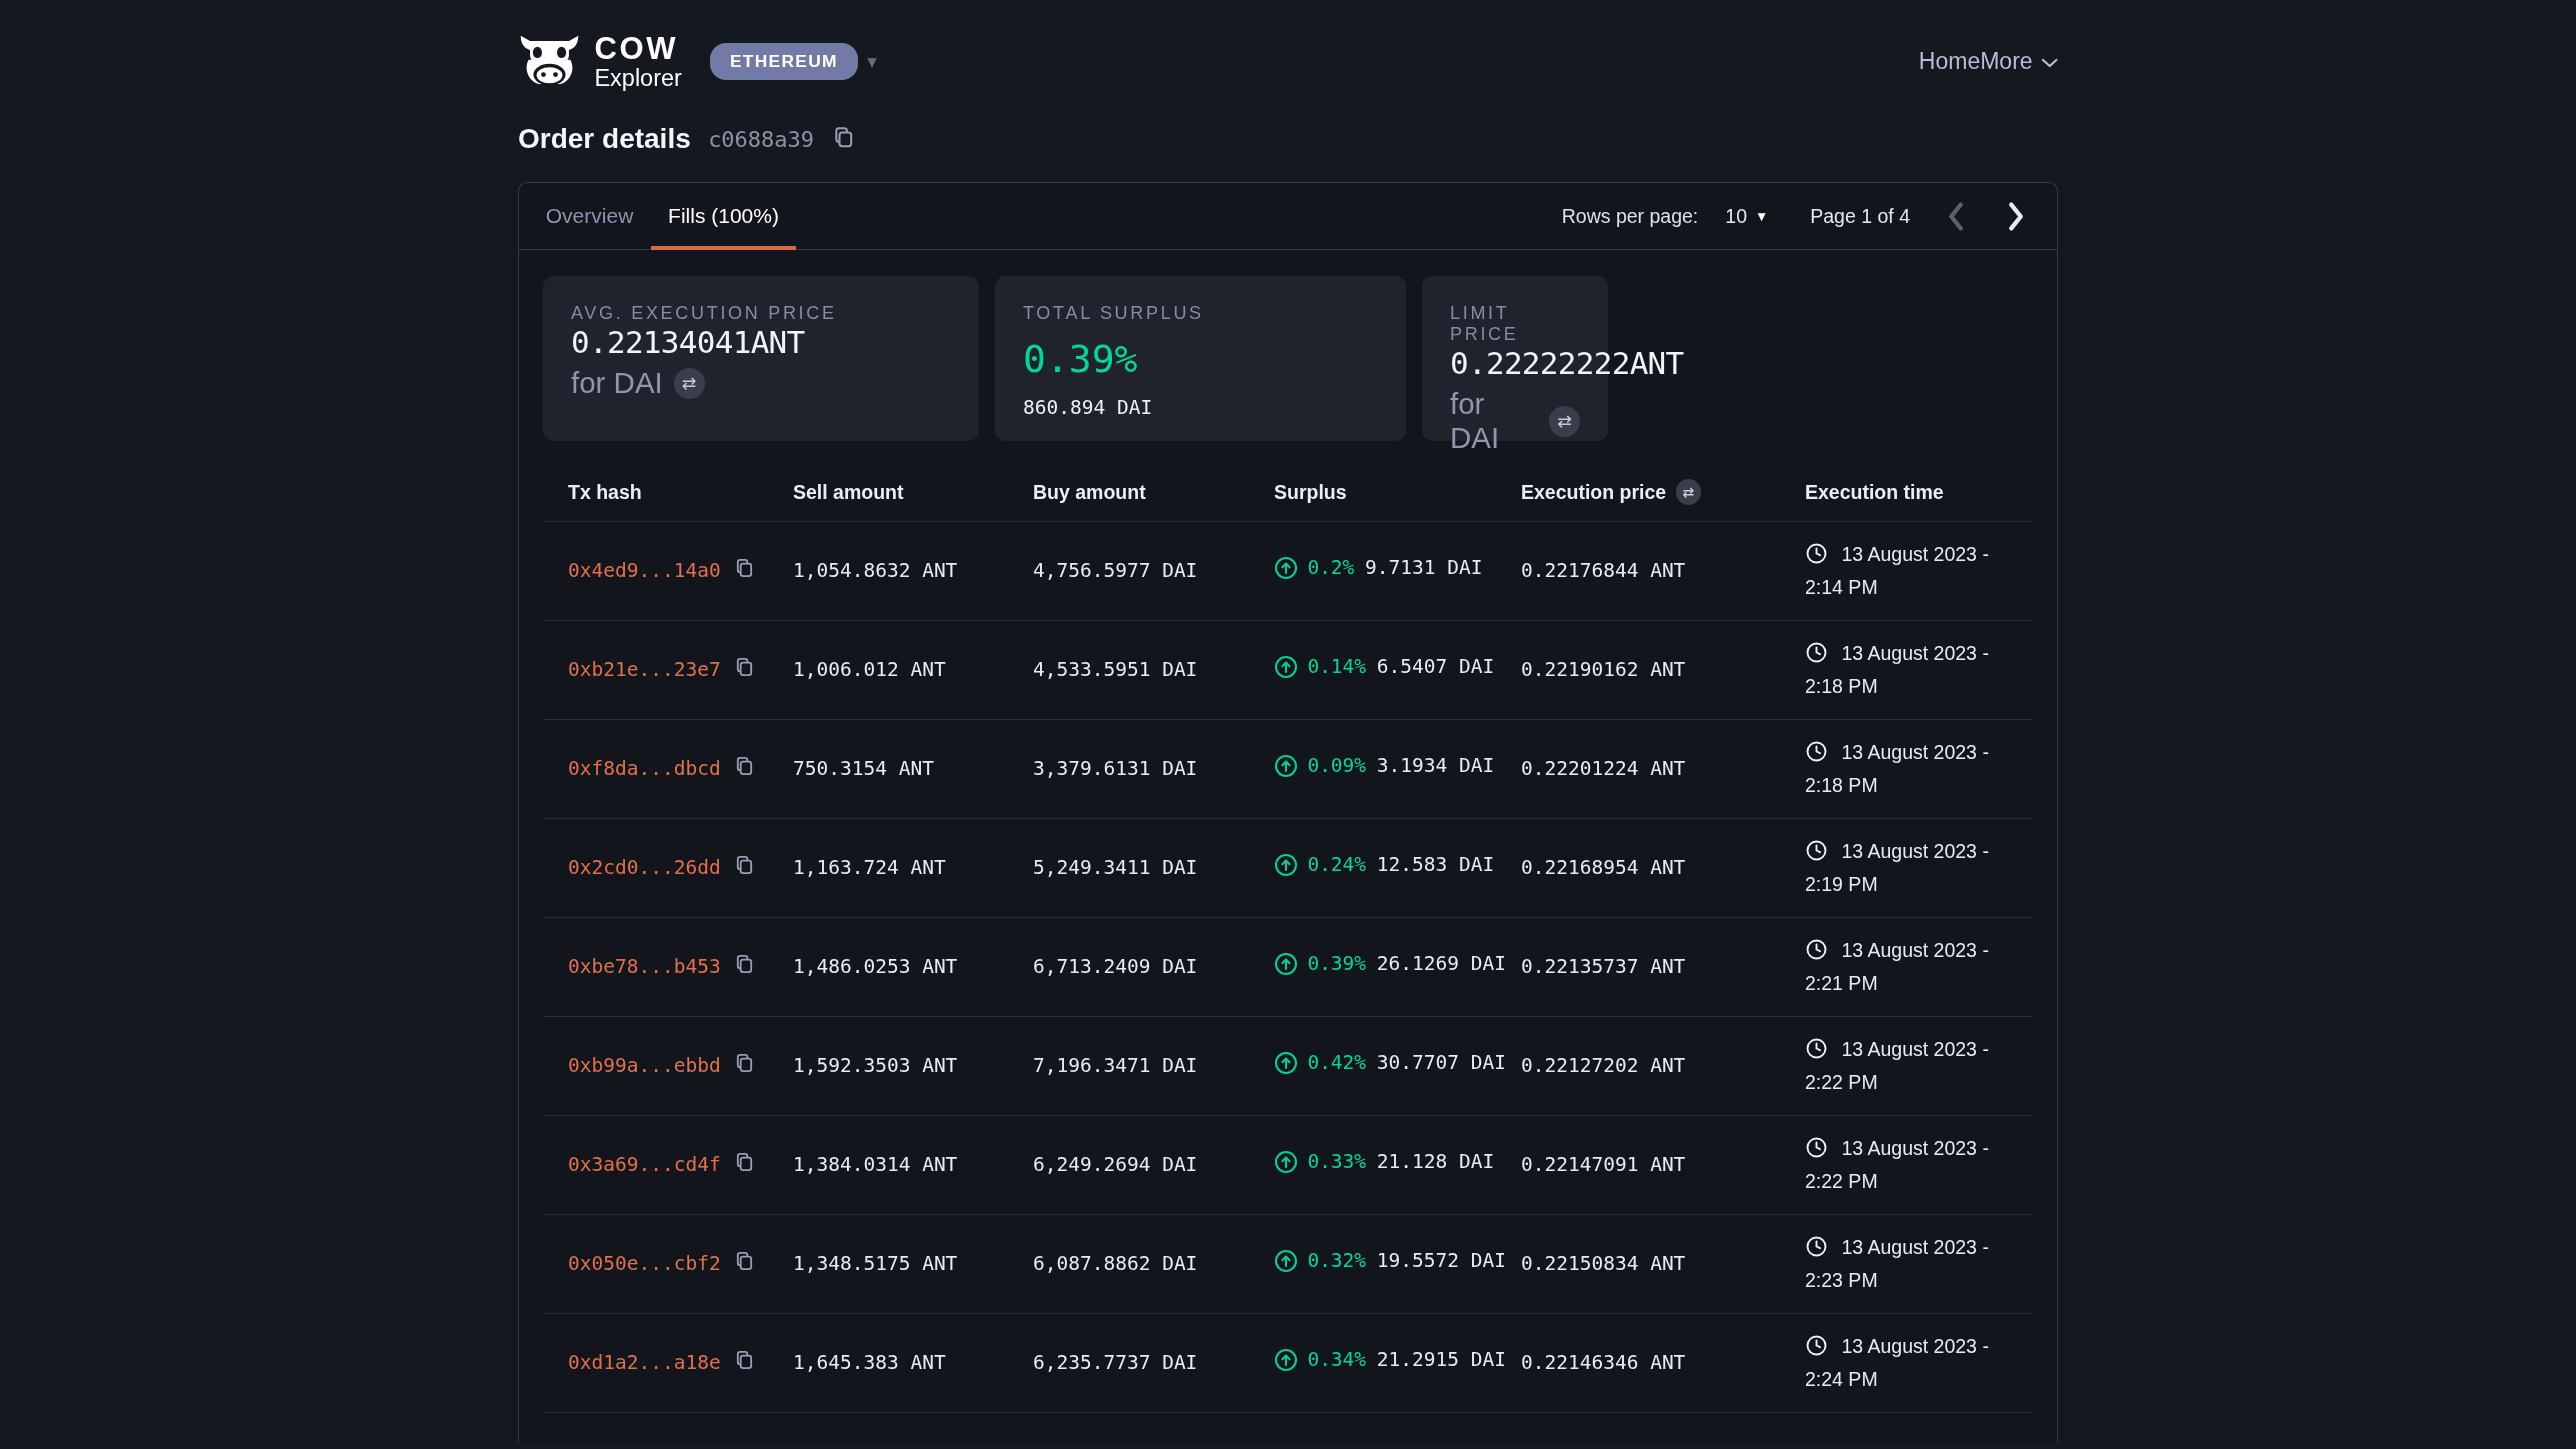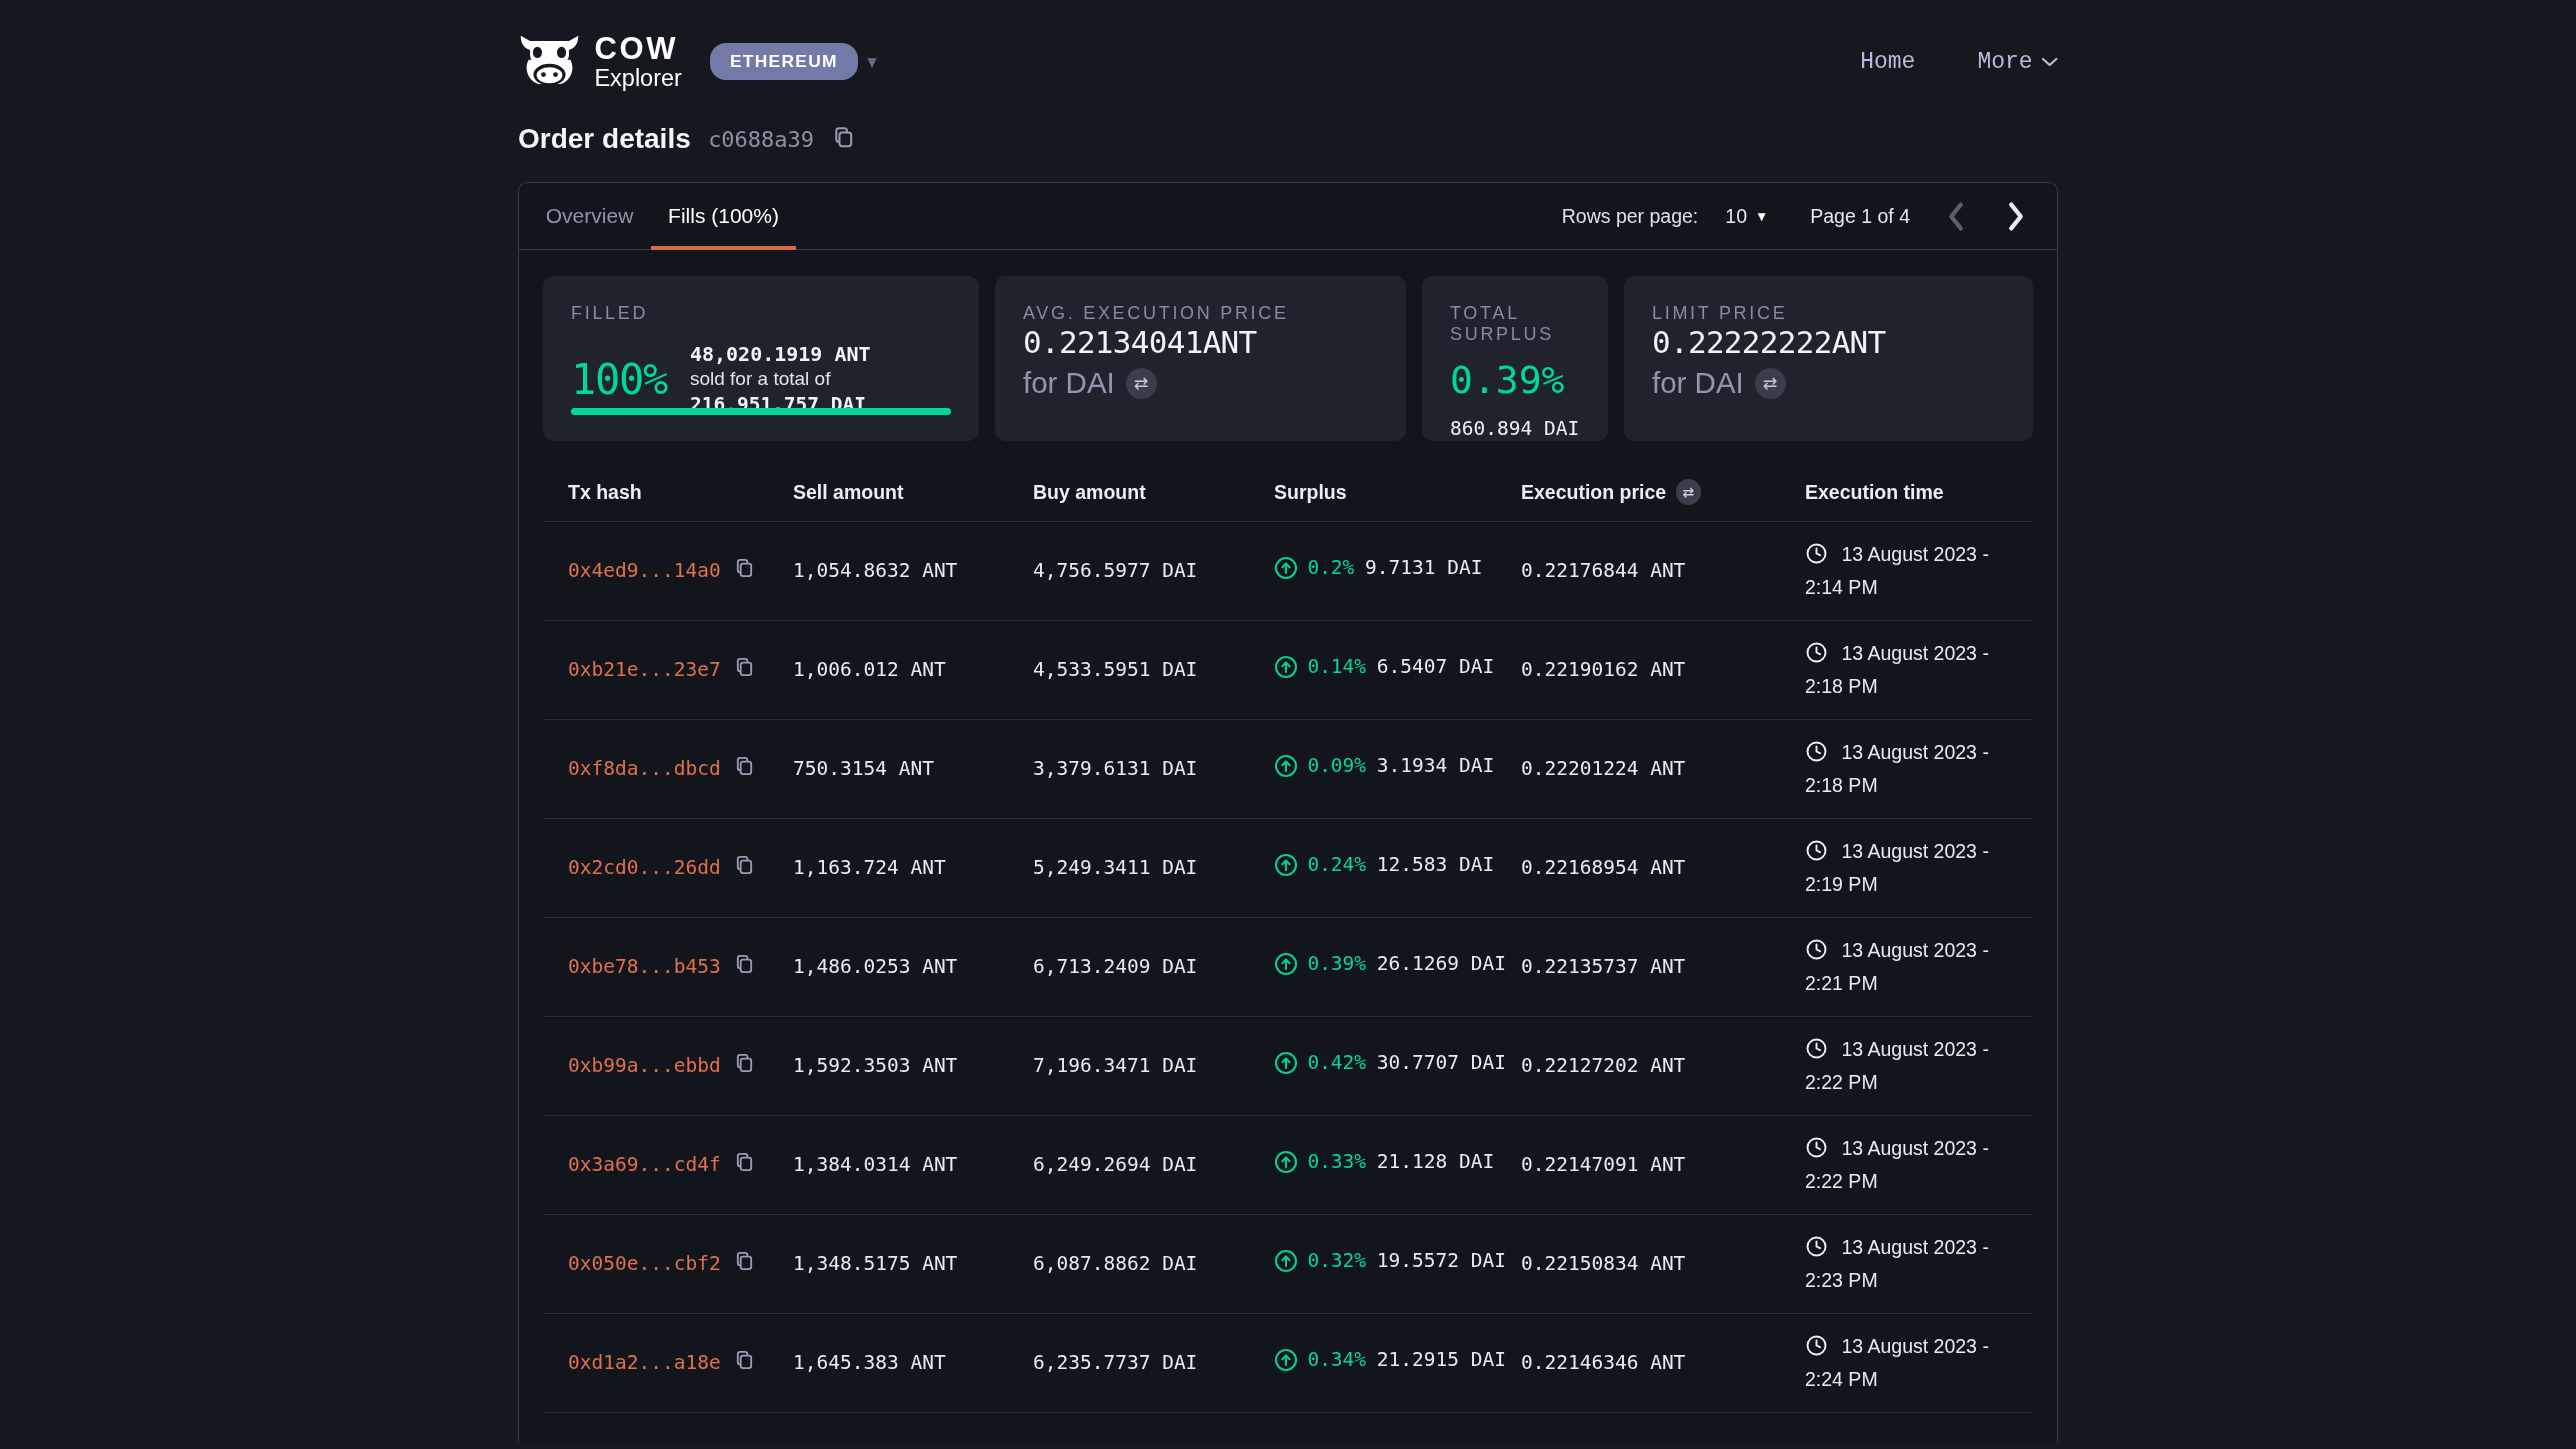--- a/index.html
+++ b/index.html
@@ -30,21 +30,21 @@
   .header{display:flex;align-items:center;padding-top:36px;height:87px;}
   .logo{display:flex;align-items:center;gap:13.4px;cursor:pointer;}
   .logo-text{line-height:1;}
   .logo-cow{font-weight:bold;font-size:31px;letter-spacing:2.7px;color:#ffffff;}
   .logo-explorer{font-size:23.5px;color:#ffffff;margin-top:2.7px;font-weight:400;}
   .network-badge{
     margin-left:28px;background:var(--badge);color:#fff;border-radius:16px;
     font-size:17.4px;font-weight:bold;letter-spacing:1.3px;padding:8px 20px;cursor:pointer;
   }
   .network-caret{margin-left:9.4px;color:#676c84;font-size:19px;cursor:pointer;}
-  .nav{margin-left:auto;display:flex;align-items:center;gap:62px;font-family:Liberation Mono, monospace;}
+  .nav{margin-left:auto;display:flex;align-items:center;}
   .nav-item{color:var(--text-soft);font-size:23px;font-weight:500;cursor:pointer;display:flex;align-items:center;gap:8px;}
 
   
   .title-row{display:flex;align-items:center;margin-top:36px;gap:17.4px;}
   .page-title{font-size:28px;font-weight:bold;color:#f4f5fa;}
   .order-id{font-size:22px;color:var(--text-dim);}
   .copy-icon{display:inline-block;cursor:pointer;flex:0 0 auto;}
 
   
   .panel{
@@ -180,33 +180,20 @@
         <button class="pg-btn">
           <svg width="28" height="31" viewBox="0 0 22 26">
               <polyline points="7,3 15,13 7,23" fill="none" stroke="#e8eaf2" stroke-width="3.6" stroke-linecap="round" stroke-linejoin="round"></polyline>
             </svg>
         </button>
       </div>
     </div>
 
     <div class="cards">
 
-      <div class="card">
-        <div class="card-label">FILLED</div>
-        <div class="filled-body">
-          <span class="filled-pct mono">100%</span>
-          <div class="filled-texts">
-            <div class="filled-amount mono">48,020.1919 ANT</div>
-            <div class="filled-sub"><span>sold for a total of </span><b class="mono">216,951.757 DAI</b></div>
-          </div>
-        </div>
-        <div class="progress-track">
-          <div class="progress-bar"></div>
-        </div>
-      </div>
 
       <div class="card">
         <div class="card-label">AVG. EXECUTION PRICE</div>
         <div class="price-value mono">0.22134041ANT</div>
         <div class="price-unit">
           <span>for DAI</span>
           <span class="swap-chip">⇄</span>
         </div>
       </div>
 

